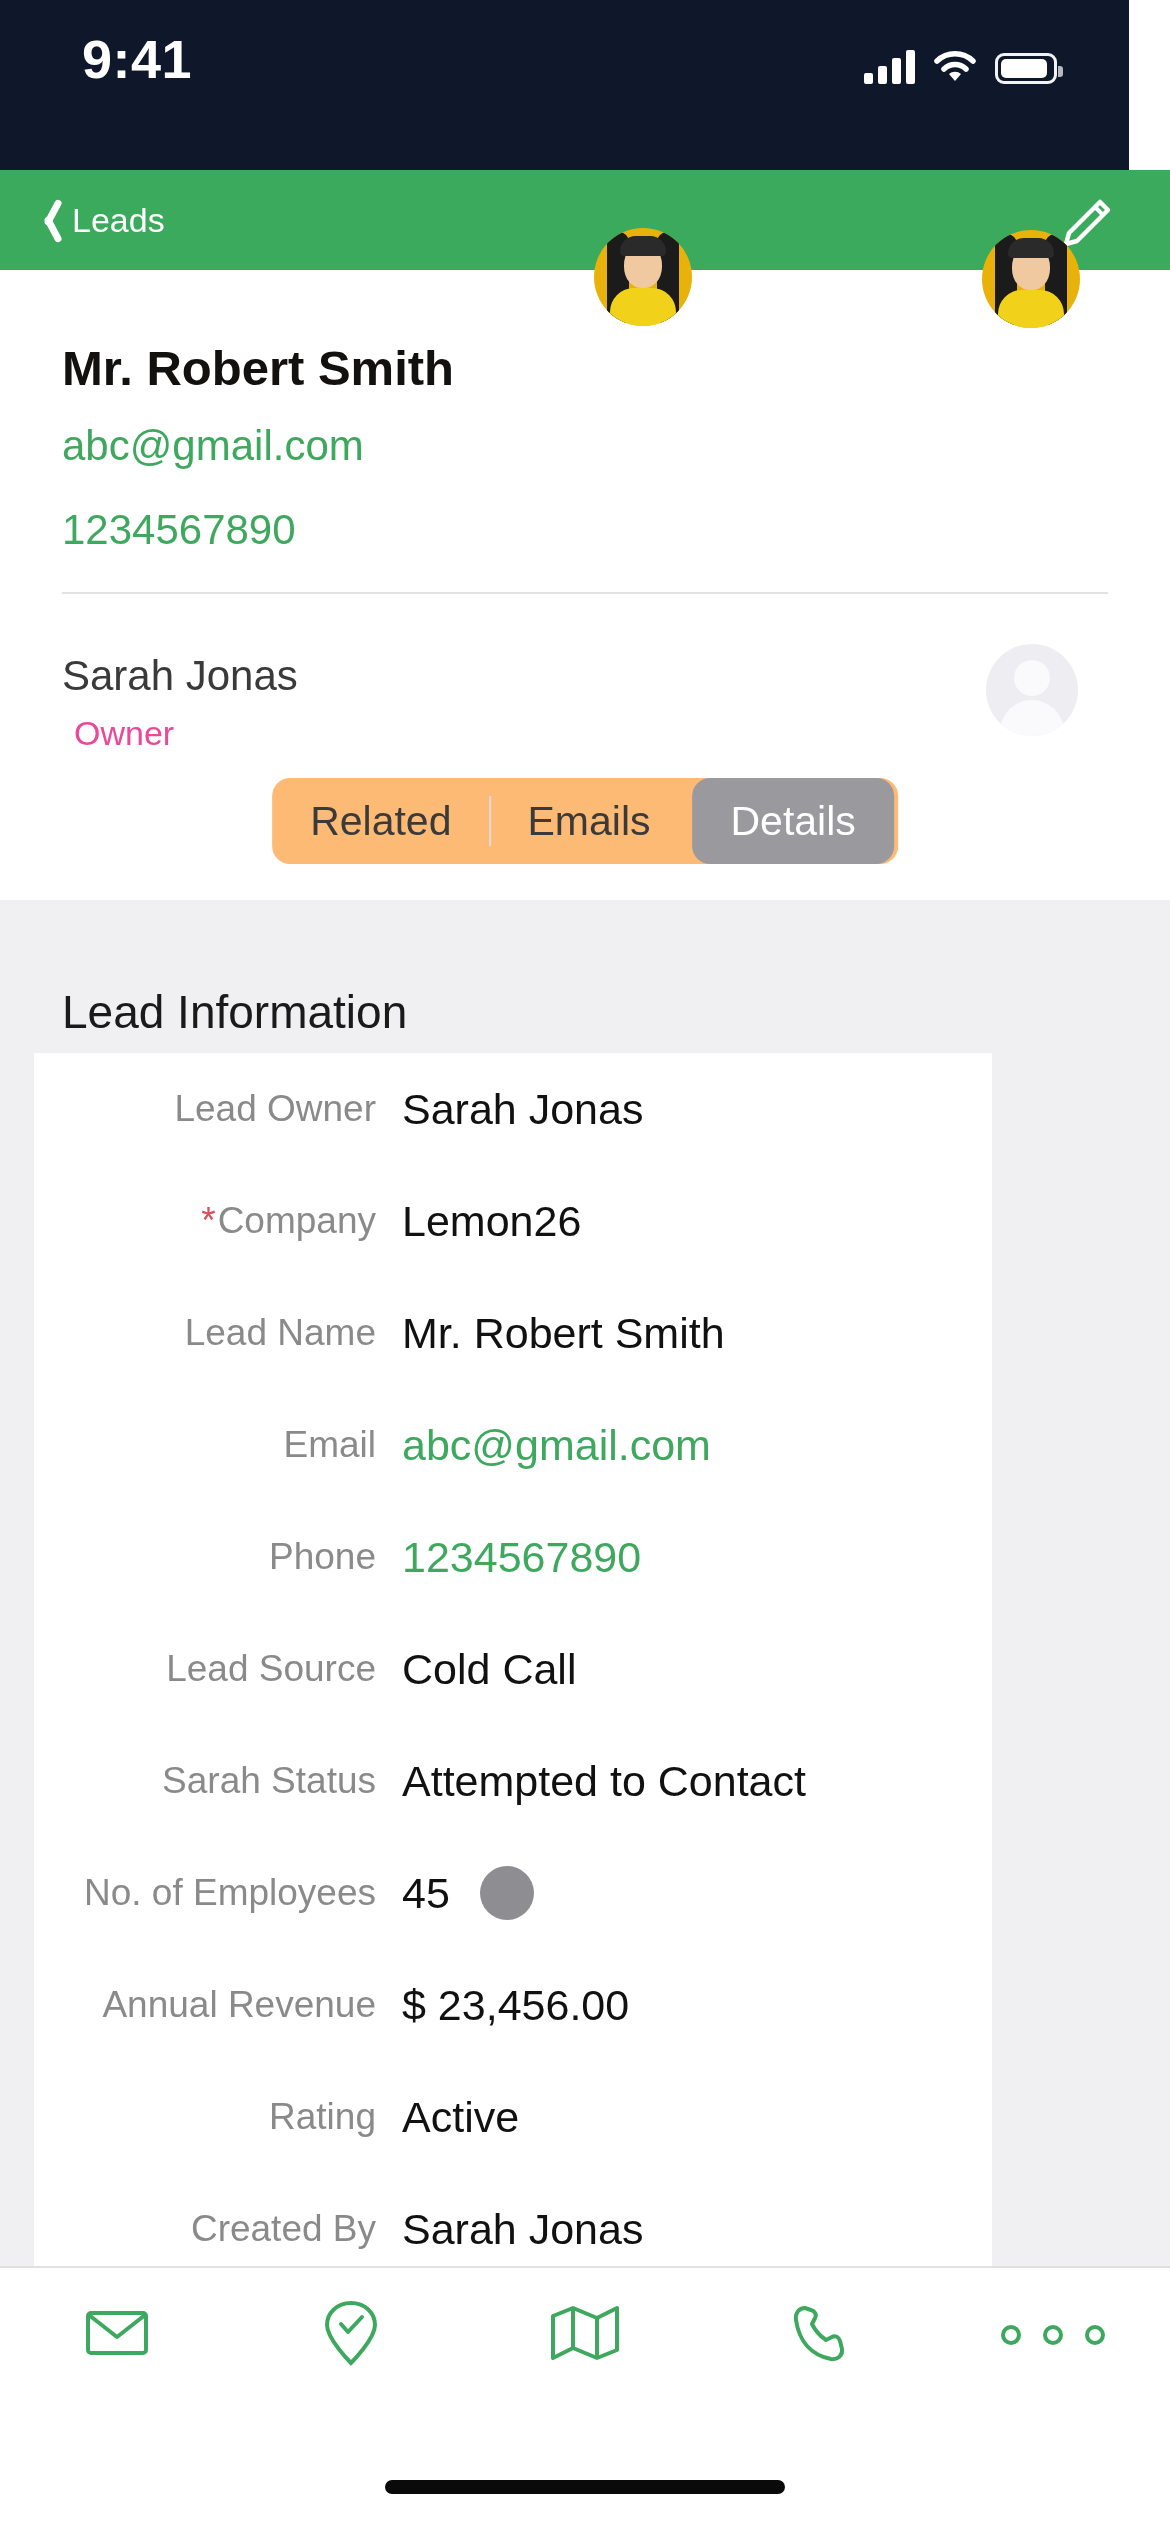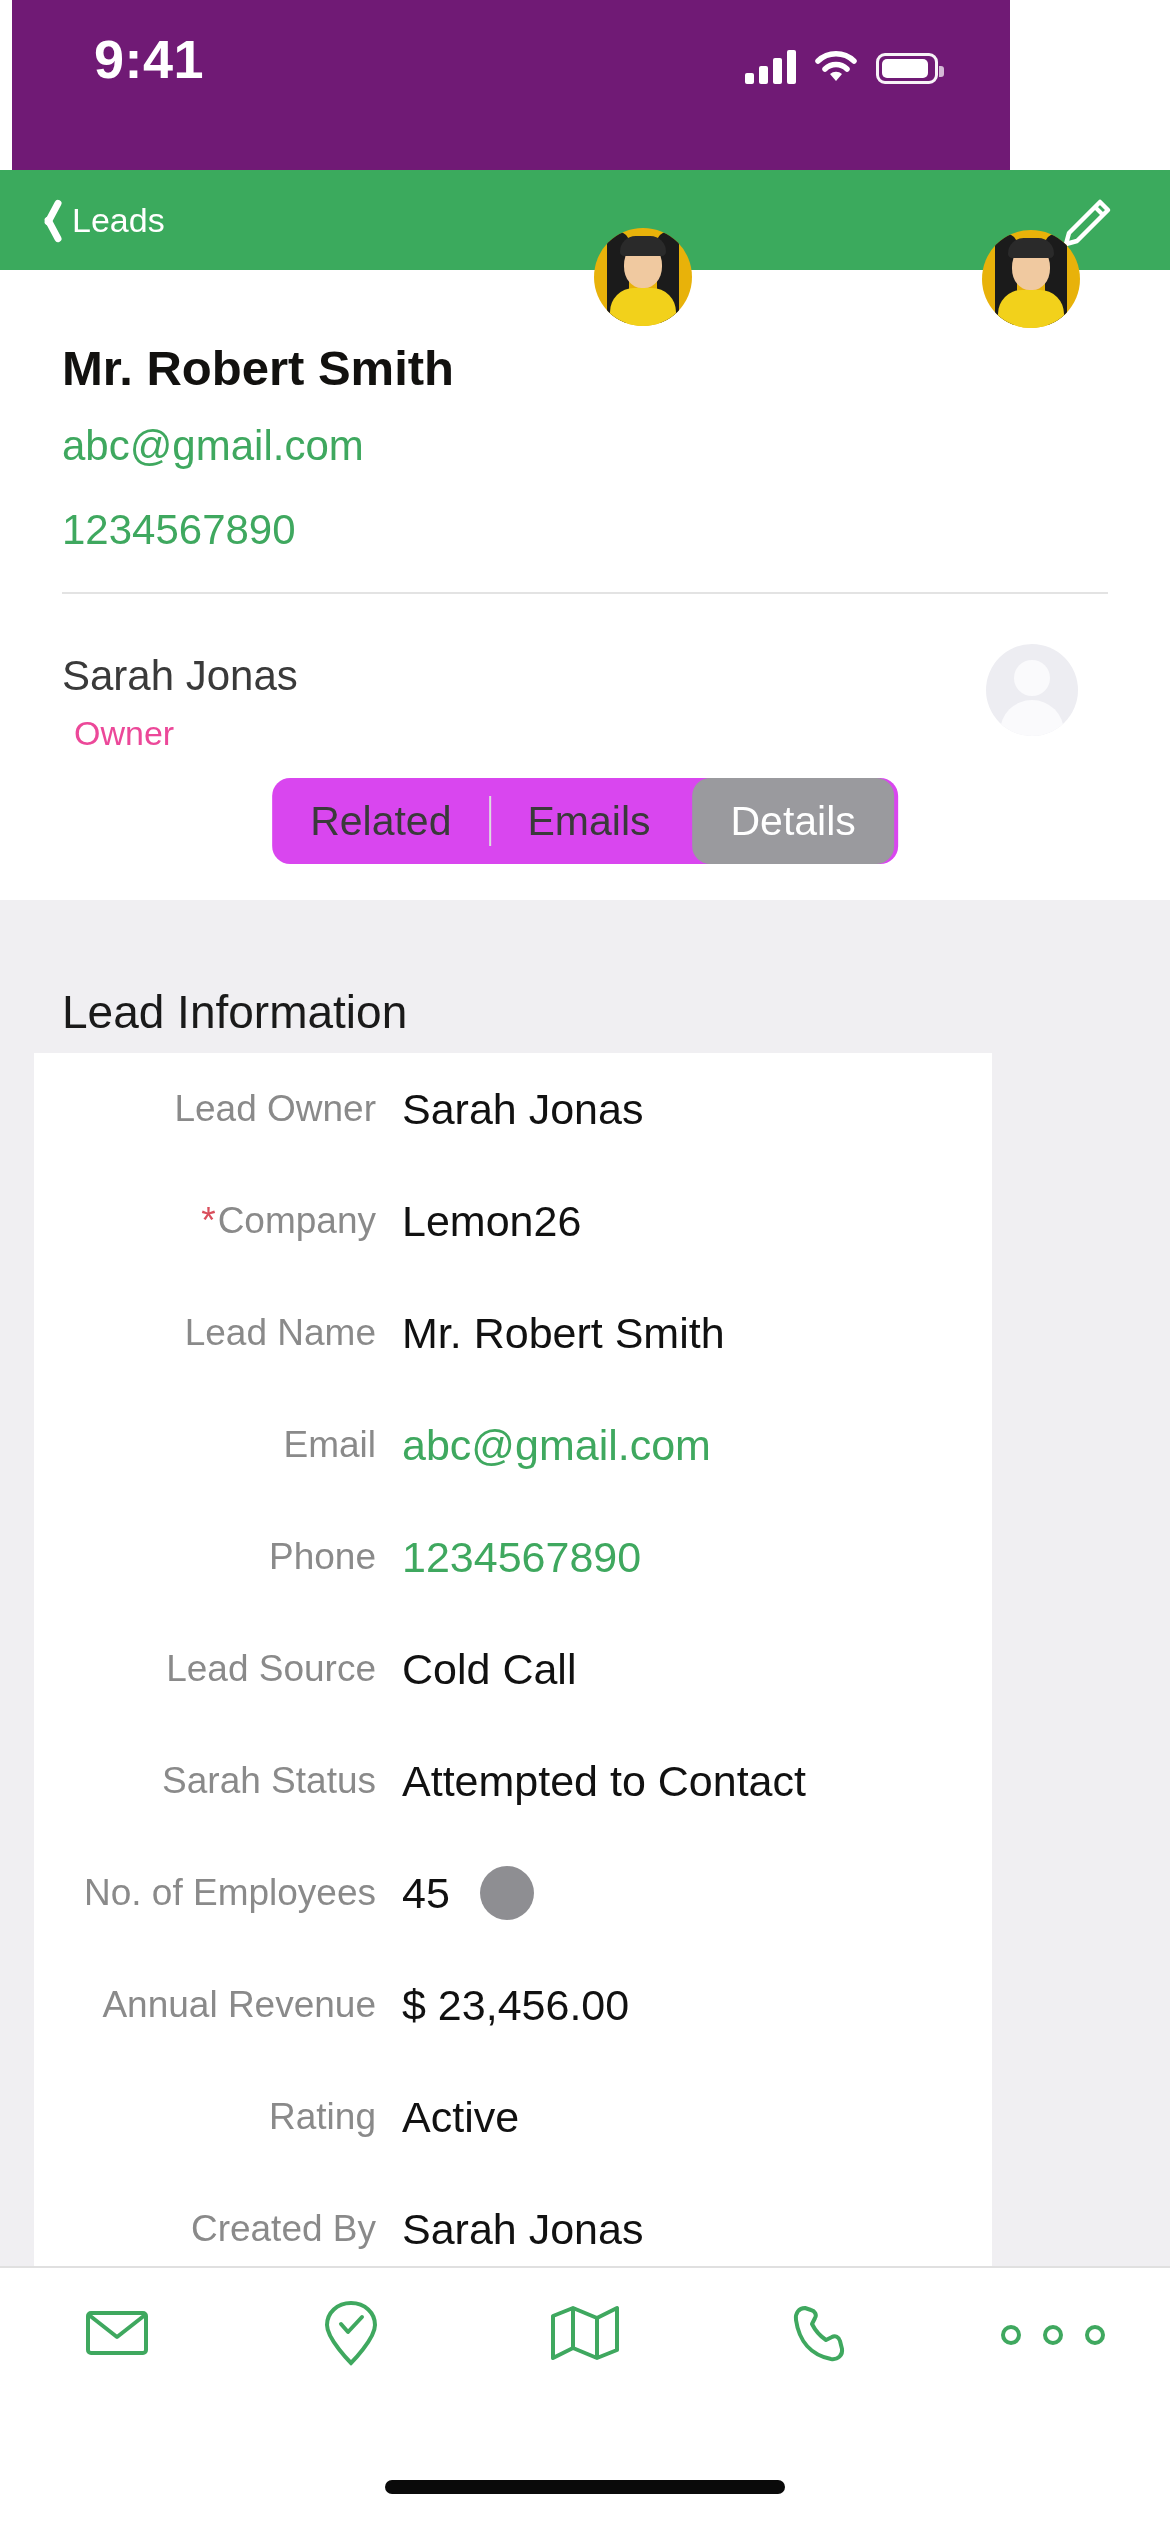--- a/index.html
+++ b/index.html
@@ -6,22 +6,22 @@
   html,body { width:1170px; height:2532px; }
   body {
     font-family:"Liberation Sans", sans-serif;
     background:#ffffff;
     overflow:hidden;
   }
   .phone { position:relative; width:1170px; height:2532px; background:#ffffff; }
 
   
   .statusbar {
-    position:absolute; top:0; left:12px; width:998px; height:170px;
-    background:#701a75;
+    position:absolute; top:0; left:0; width:1129px; height:170px;
+    background:#0f172a;
   }
   .status-time {
     position:absolute; left:82px; top:28px;
     font-size:54px; font-weight:bold; color:#ffffff;
     letter-spacing:0.5px;
   }
   .status-right {
     position:absolute; right:72px; top:40px;
     display:flex; align-items:flex-end; gap:18px; height:44px;
   }
@@ -123,21 +123,21 @@
   }
   .owner-avatar .shoulders {
     position:absolute; left:50%; transform:translateX(-50%); bottom:-6px;
     width:64px; height:42px; border-radius:32px 32px 0 0; background:#FAFAFC;
   }
 
   
   .seg-wrap { position:absolute; top:778px; left:0; width:1170px; height:96px; }
   .segmented {
     position:absolute; left:50%; transform:translateX(-50%); top:0;
-    display:flex; align-items:center; background:#d946ef; border-radius:18px;
+    display:flex; align-items:center; background:#fdba74; border-radius:18px;
     height:86px; padding:0;
   }
   .seg {
     font-size:41px; color:#3a3a3a; padding:0 38px; height:86px;
     display:flex; align-items:center; cursor:pointer; position:relative;
   }
   .seg + .seg::before {
     content:""; position:absolute; left:0; top:18px; height:50px; width:2px; background:#DCDCDE;
   }
   .seg.active {

